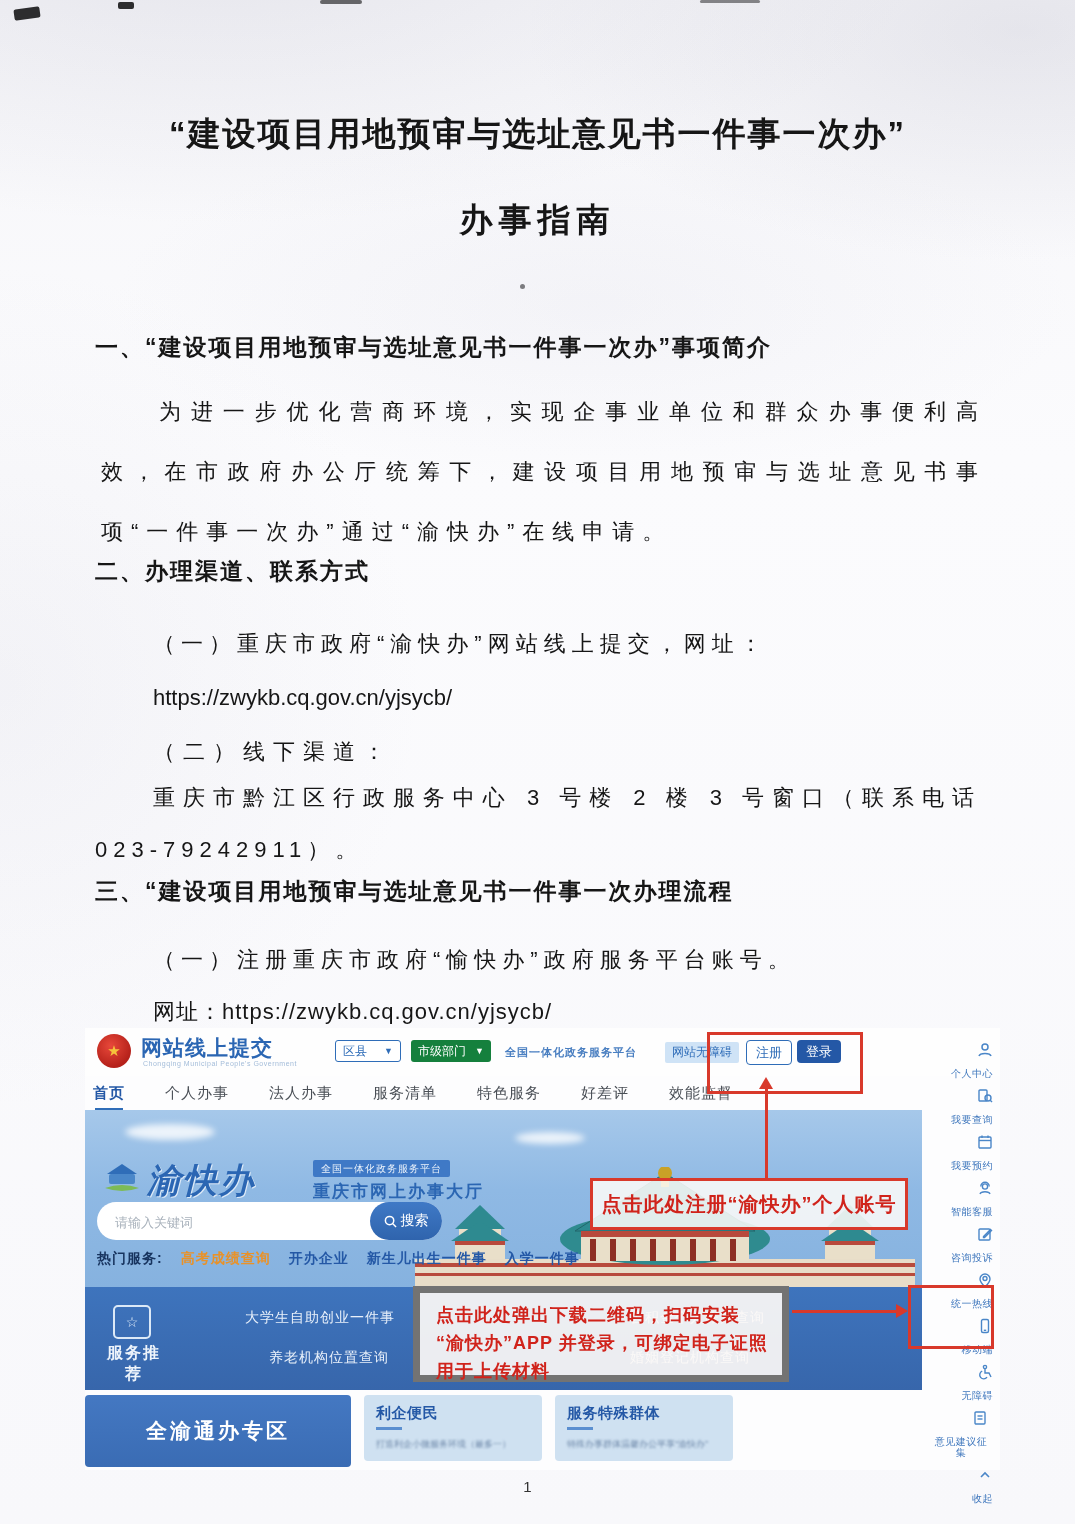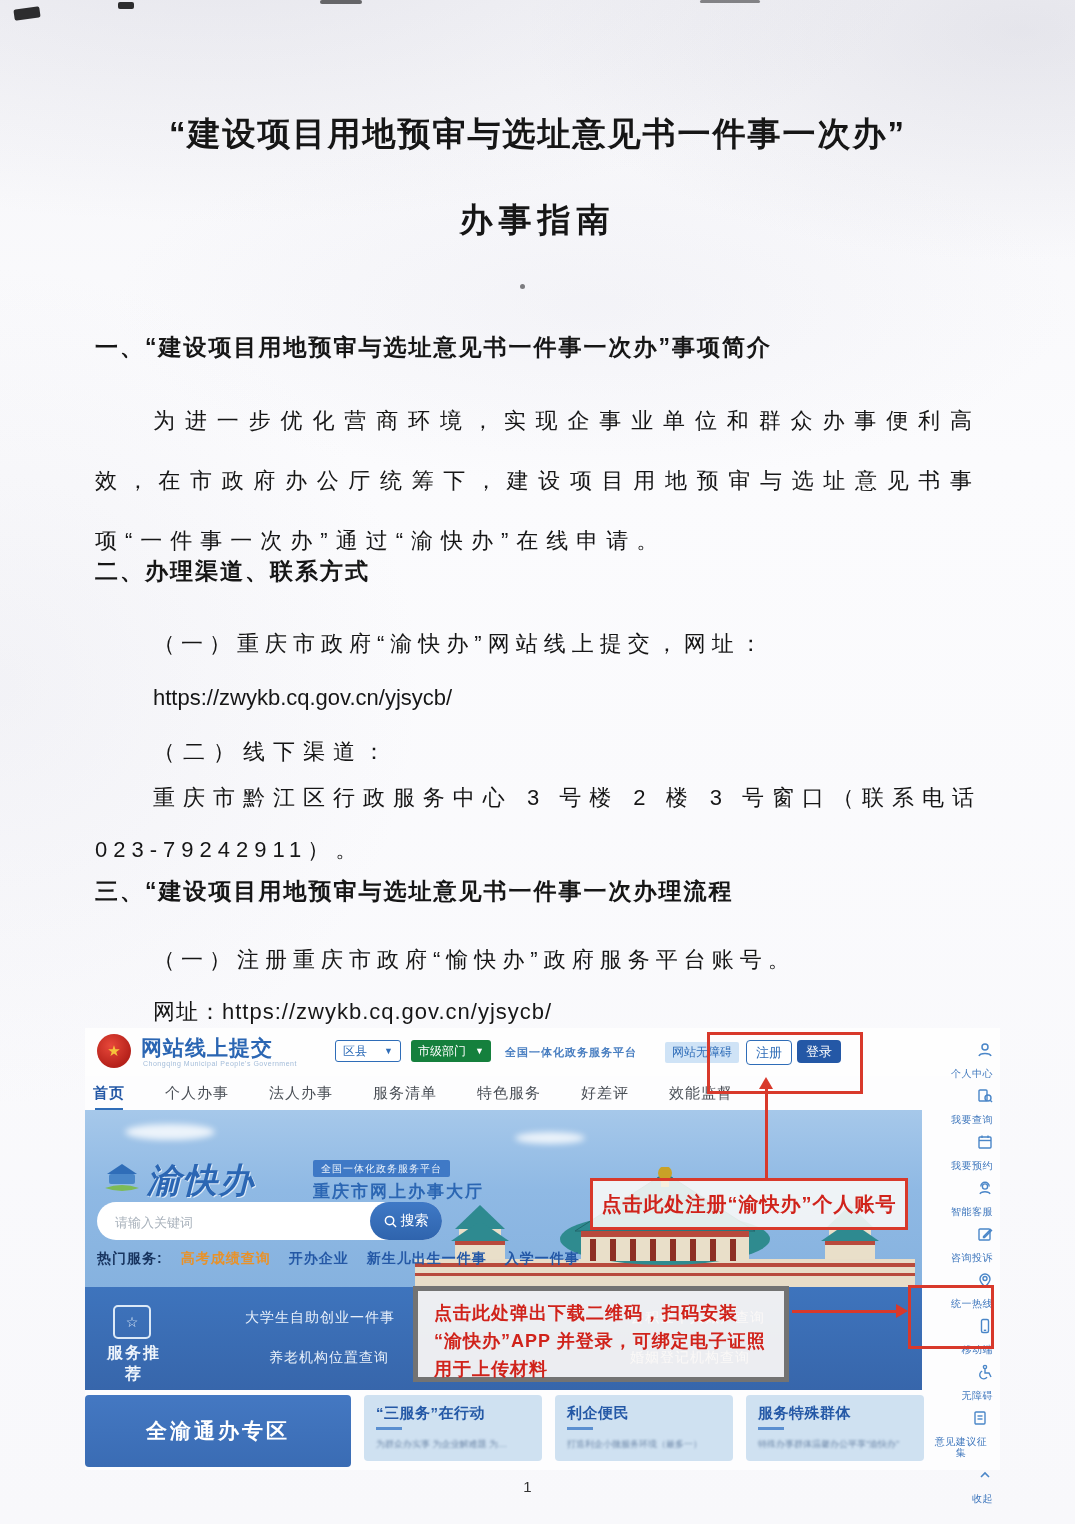--- a/index.html
+++ b/index.html
@@ -96,21 +96,21 @@
   
   .red-rect{position:absolute;border:3px solid #d8392b;background:transparent;}
   .rect-login{left:622px;top:4px;width:150px;height:56px;}
   .rect-mobile{left:823px;top:257px;width:80px;height:58px;}
   .arrow-v{position:absolute;left:680px;top:60px;width:3px;height:92px;background:#d8392b;}
   .arrow-v::before{content:"";position:absolute;left:-6px;top:-11px;width:0;height:0;
     border-left:7px solid transparent;border-right:7px solid transparent;border-bottom:12px solid #d8392b;}
   .note1{position:absolute;left:505px;top:150px;width:312px;height:46px;border:3px solid #d8392b;
     background:rgba(252,250,248,0.88);display:flex;align-items:center;justify-content:center;
     color:#d0231b;font-size:20px;font-weight:bold;letter-spacing:1px;}
-  .note2{position:absolute;left:328px;top:258px;width:376px;height:96px;border:5px solid #737373;
+  .note2{position:absolute;left:328px;top:258px;width:376px;height:96px;border:7px solid #737373;
     background:rgba(252,248,246,0.92);box-sizing:border-box;padding:8px 0 0 16px;
     color:#d0231b;font-size:18px;font-weight:bold;line-height:28px;letter-spacing:1px;}
   .arrow-h{position:absolute;left:707px;top:282px;width:106px;height:3px;background:#d8392b;}
   .arrow-h::after{content:"";position:absolute;right:-10px;top:-6px;width:0;height:0;
     border-top:7px solid transparent;border-bottom:7px solid transparent;border-left:12px solid #d8392b;}
 </style>
 </head>
 <body>
 
 <div class="paper">
@@ -118,21 +118,21 @@
   <div class="scan-mark" style="left:14px;top:8px;width:26px;height:11px;transform:rotate(-8deg);"></div>
   <div class="scan-mark" style="left:118px;top:2px;width:16px;height:7px;"></div>
   <div class="scan-mark" style="left:320px;top:0;width:42px;height:4px;opacity:.7;"></div>
   <div class="scan-mark" style="left:700px;top:0;width:60px;height:3px;opacity:.55;"></div>
   <div class="scan-mark" style="left:520px;top:284px;width:5px;height:5px;border-radius:50%;opacity:.6;"></div>
 
   <div class="doc-line title" style="top:112px;">“建设项目用地预审与选址意见书一件事一次办”</div>
   <div class="doc-line title title2" style="top:198px;">办事指南</div>
 
   <div class="doc-line heading" style="top:332px;">一、“建设项目用地预审与选址意见书一件事一次办”事项简介</div>
-  <div class="doc-line body-p indent" style="top:391px;">为进一步优化营商环境，实现企事业单位和群众办事便利高效，在市政府办公厅统筹下，建设项目用地预审与选址意见书事项“一件事一次办”通过“渝快办”在线申请。</div>
+  <div class="doc-line body-p indent" style="top:382px;margin-left:6px;">为进一步优化营商环境，实现企事业单位和群众办事便利高效，在市政府办公厅统筹下，建设项目用地预审与选址意见书事项“一件事一次办”通过“渝快办”在线申请。</div>
 
   <div class="doc-line heading" style="top:556px;">二、办理渠道、联系方式</div>
   <div class="doc-line body-p" style="top:614px;text-indent:58px;letter-spacing:6px;">（一）重庆市政府“渝快办”网站线上提交，网址：</div>
   <div class="doc-line body-p url-text" style="top:668px;padding-left:58px;">https://zwykb.cq.gov.cn/yjsycb/</div>
   <div class="doc-line body-p" style="top:722px;text-indent:58px;">（二）线下渠道：</div>
   <div class="doc-line body-p indent" style="top:772px;letter-spacing:6px;line-height:52px;">重庆市黔江区行政服务中心 3 号楼 2 楼 3 号窗口（联系电话 023-79242911）。</div>
 
   <div class="doc-line heading" style="top:876px;">三、“建设项目用地预审与选址意见书一件事一次办理流程</div>
   <div class="doc-line body-p" style="top:930px;text-indent:58px;letter-spacing:6px;">（一）注册重庆市政府“愉快办”政府服务平台账号。</div>
   <div class="doc-line body-p url-text" style="top:982px;padding-left:58px;letter-spacing:1px;">网址：https://zwykb.cq.gov.cn/yjsycb/</div>
@@ -242,25 +242,20 @@
       <div class="band-icon-label">服务推荐</div>
       <div class="band-link" style="left:160px;top:22px;">大学生自助创业一件事</div>
       <div class="band-link" style="left:545px;top:22px;">公积金个人账户查询</div>
       <div class="band-link" style="left:160px;top:62px;margin-left:24px;">养老机构位置查询</div>
       <div class="band-link" style="left:545px;top:62px;">婚姻登记机构查询</div>
     </div>
 
     <div class="cards">
       <div class="card-main">全渝通办专区</div>
       <div class="card">
-        <div class="card-title">“三服务”在行动</div>
-        <div class="card-bar"></div>
-        <div class="card-sub">为群众办实事 为企业解难题 为…</div>
-      </div>
-      <div class="card">
         <div class="card-title">利企便民</div>
         <div class="card-bar"></div>
         <div class="card-sub">打造利企小微服务环境（最多一）</div>
       </div>
       <div class="card">
         <div class="card-title">服务特殊群体</div>
         <div class="card-bar"></div>
         <div class="card-sub">特殊办事群体温馨办公平享“渝快办”</div>
       </div>
     </div>

